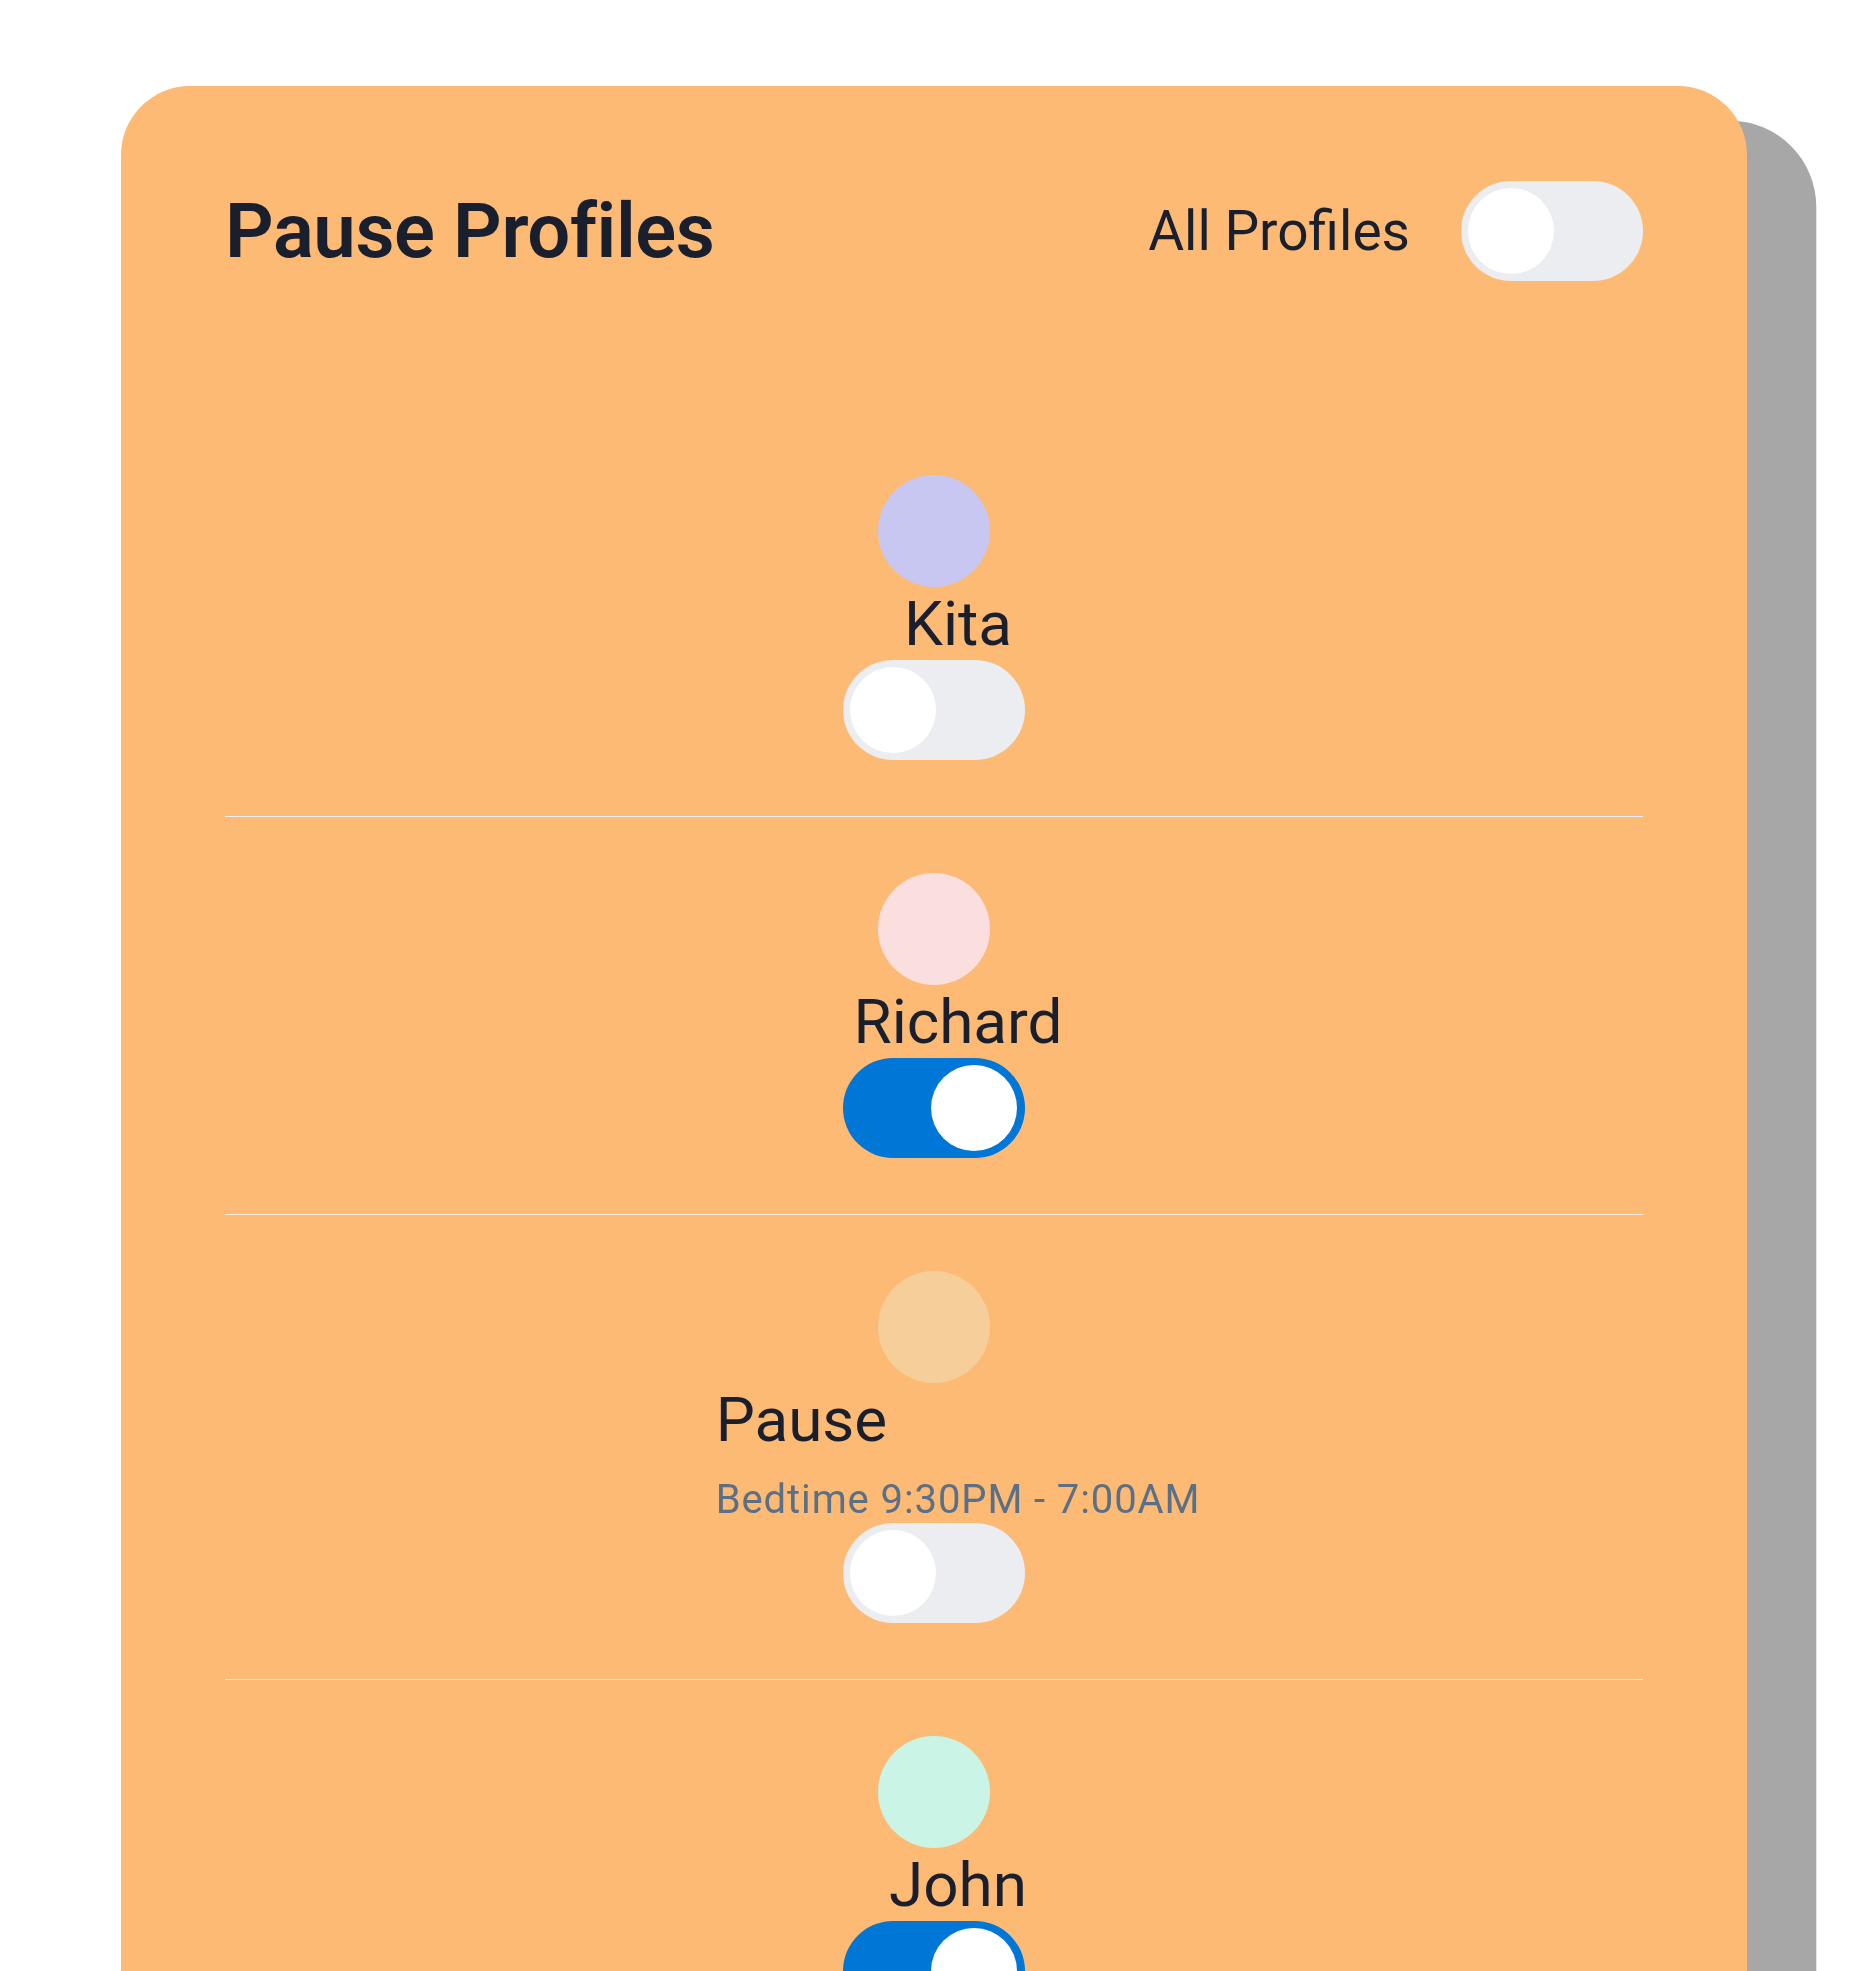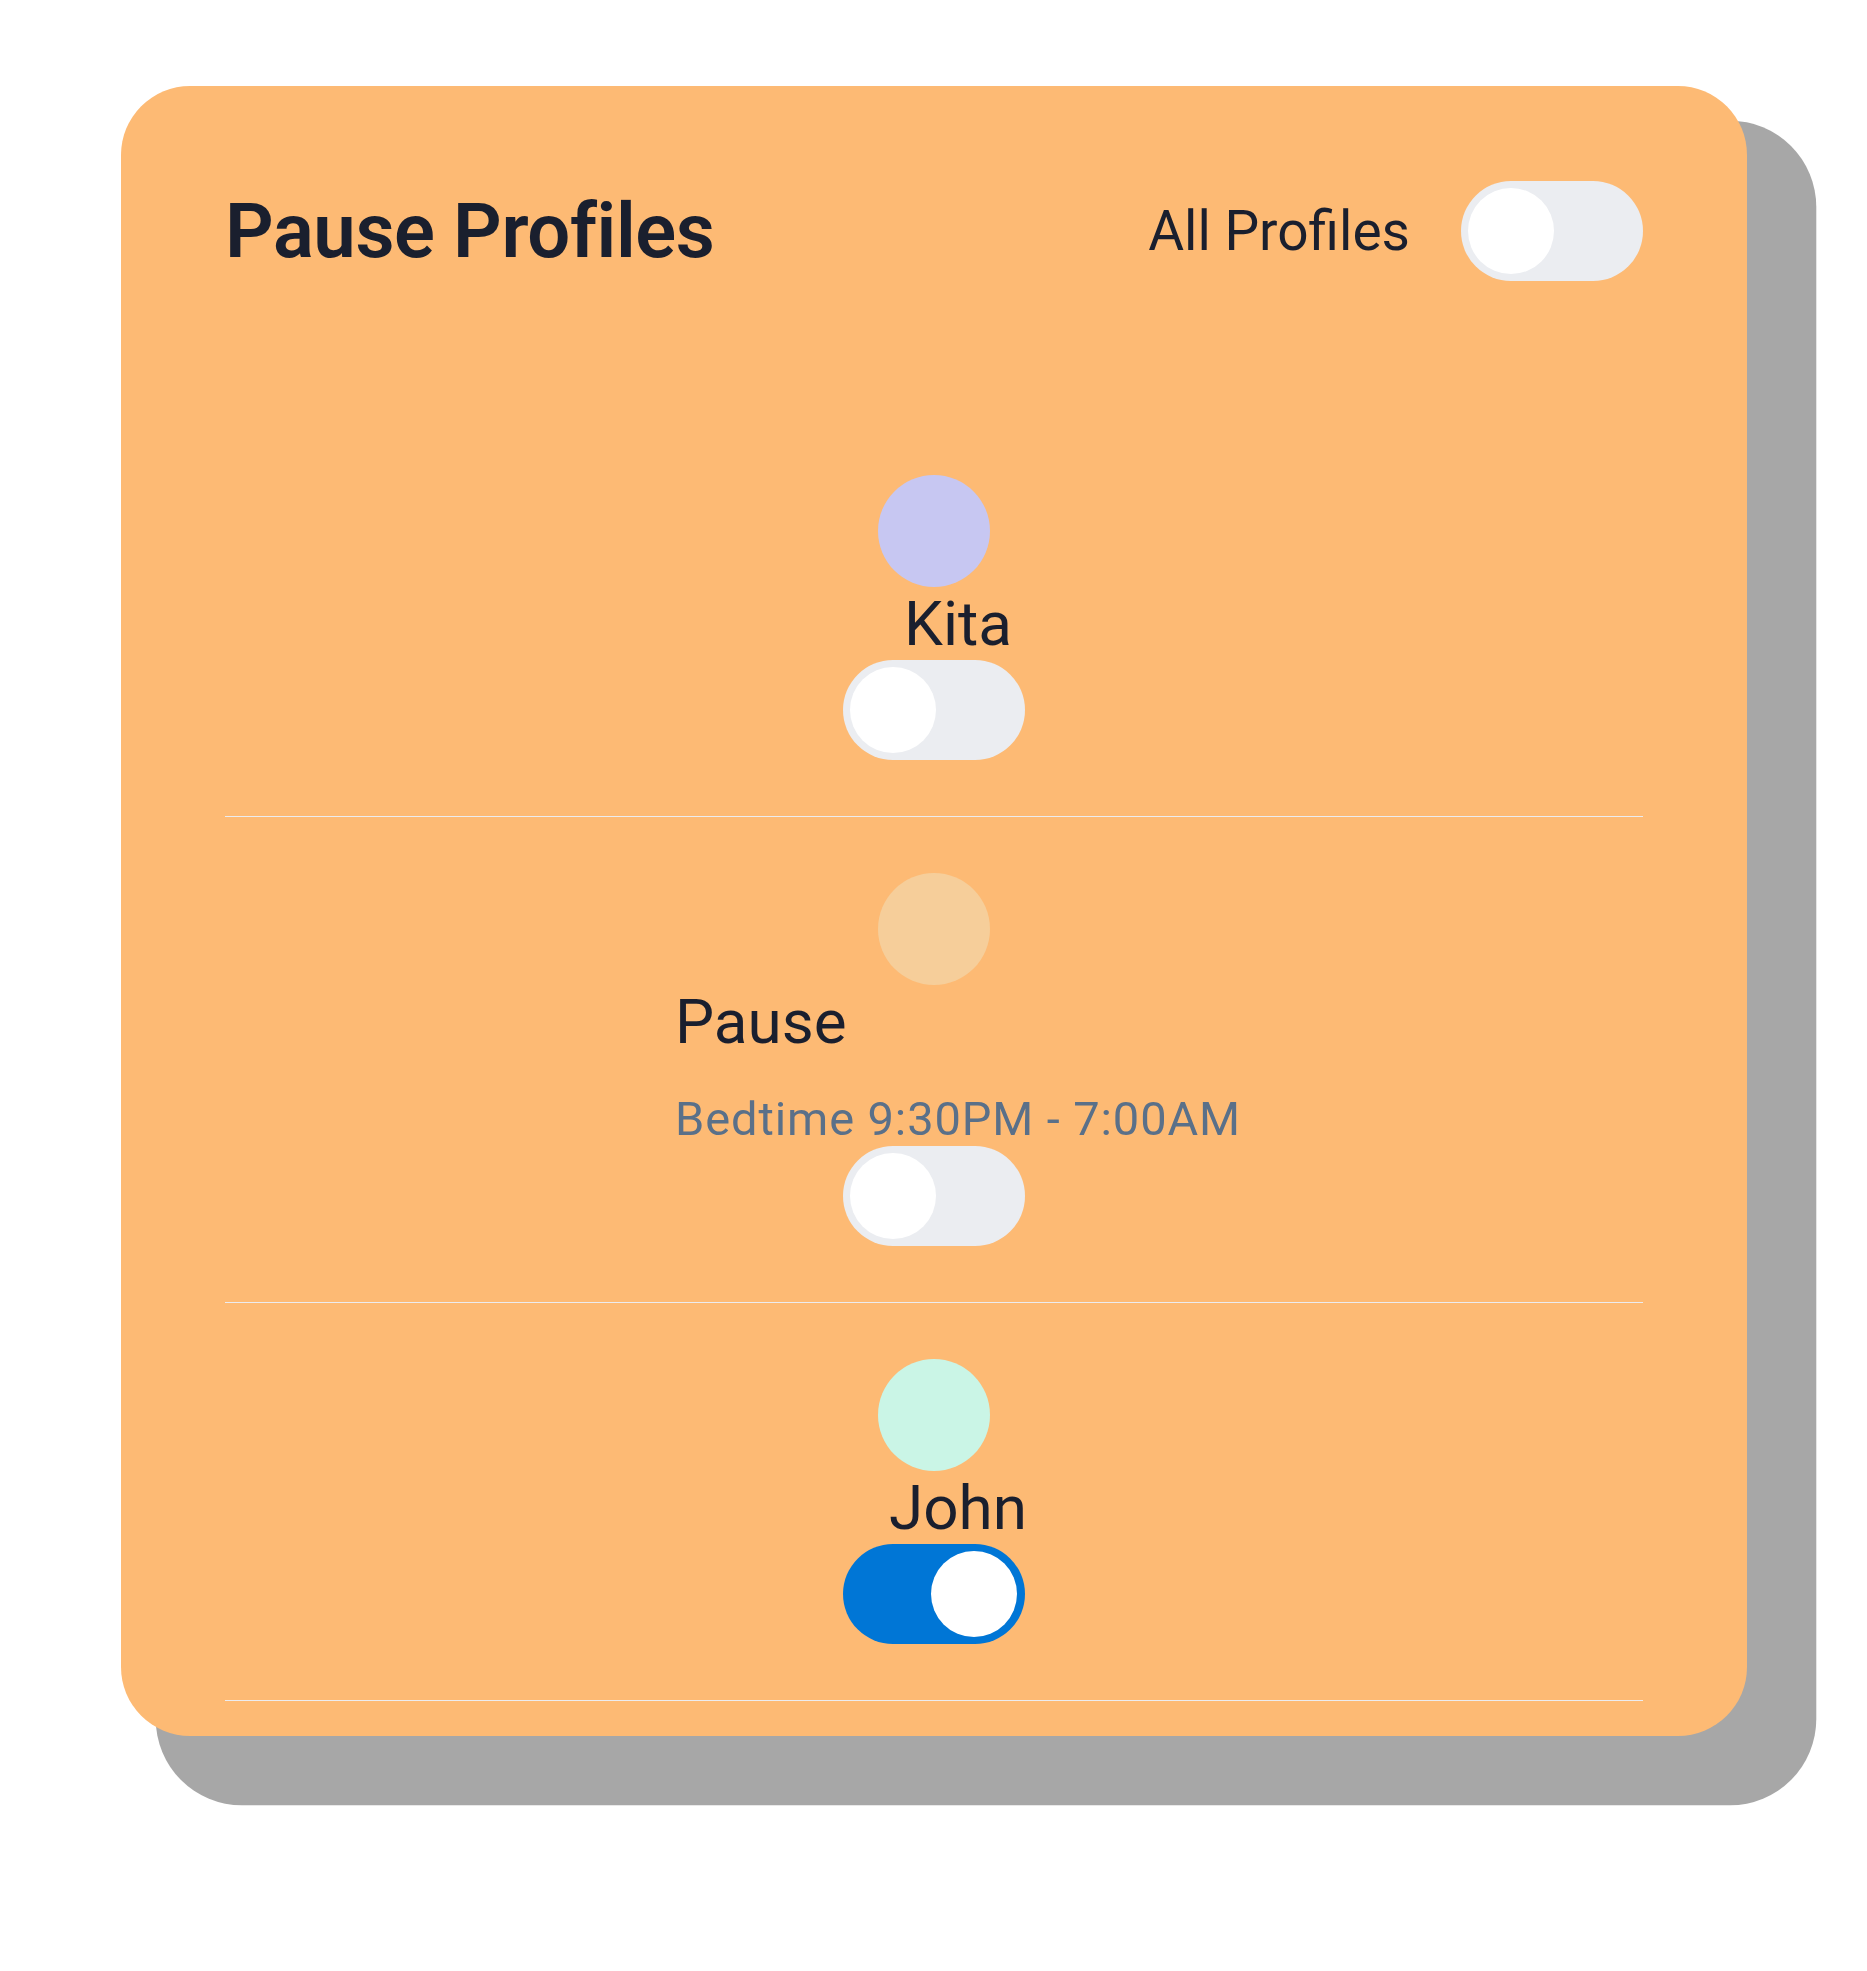--- a/index.html
+++ b/index.html
@@ -78,24 +78,24 @@
     }
     
     .profile-name {
       font-size: 62px;
       font-weight: 400;
       color: #1a1f2e;
       letter-spacing: 0px;
     }
     
     .profile-subtitle {
-      font-size: 47px;
+      font-size: 40px;
       font-weight: 400;
       color: #5a7089;
-      margin-top: 33px;
+      margin-top: 20px;
       letter-spacing: 0.9px;
     }
     
     .toggle {
       width: 182px;
       height: 100px;
       border-radius: 50px;
       position: relative;
       flex-shrink: 0;
       cursor: pointer;
@@ -147,20 +147,29 @@
     <div class="profile-row">
       <div class="avatar" style="background:#c7c7f2;"></div>
       <div class="profile-info">
         <div class="profile-name">Kita</div>
       </div>
       <div class="toggle off">
         <div class="toggle-knob"></div>
       </div>
     </div>
 
+    <div class="profile-row">
+      <div class="avatar" style="background:#fbdede;"></div>
+      <div class="profile-info">
+        <div class="profile-name">Richard</div>
+      </div>
+      <div class="toggle on">
+        <div class="toggle-knob"></div>
+      </div>
+    </div>
 
     <div class="profile-row">
       <div class="avatar" style="background:#f6ce9a;"></div>
       <div class="profile-info">
         <div class="profile-name">Pause</div>
         <div class="profile-subtitle">Bedtime 9:30PM - 7:00AM</div>
       </div>
       <div class="toggle off">
         <div class="toggle-knob"></div>
       </div>

